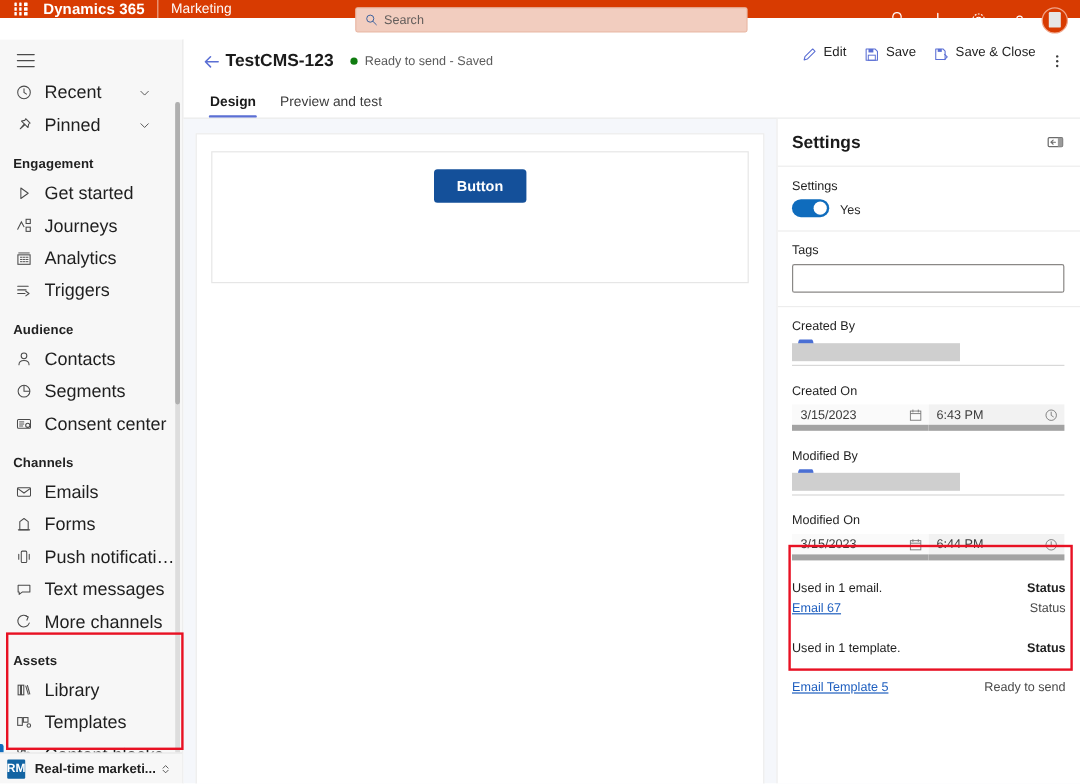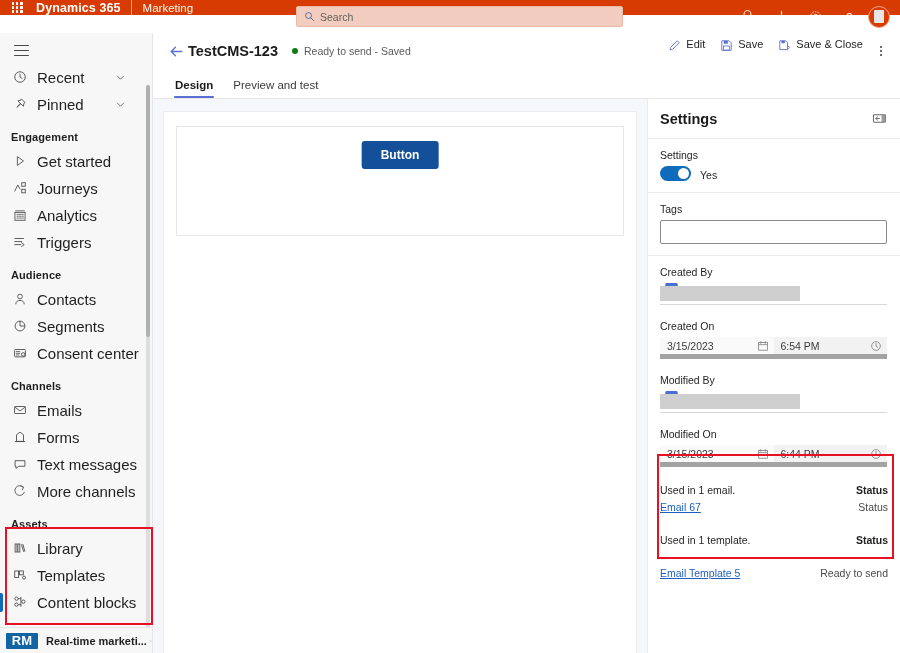--- a/index.html
+++ b/index.html
@@ -89,21 +89,21 @@
   .redbox {
     position:absolute; border:2px solid #e81123; pointer-events:none; z-index:40;
   }
 
   .appswitch {
     position:absolute; left:0; bottom:0; width:152px; height:26px;
     background:#f7f7f7; border-top:1px solid #e6e6e6;
     display:flex; align-items:center; padding-left:6px; cursor:pointer;
   }
   .rm-badge {
-    width:32px; height:16px; background:#1264a3; color:#fff; font-size:13px; font-weight:700;
+    width:15px; height:16px; background:#1264a3; color:#fff; font-size:10px; font-weight:700;
     display:flex; align-items:center; justify-content:center; border-radius:1px; flex:none; letter-spacing:.2px;
   }
   .appswitch .nm { font-size:11px; font-weight:700; color:#1f1f1f; margin-left:8px; white-space:nowrap; }
   .appswitch .upd { margin-left:3px; width:10px; height:12px; }
 
   
   .main { position:absolute; left:153px; top:33px; right:0; bottom:0; background:#fff; }
   .pagehdr { height:36px; display:flex; align-items:center; padding-left:13px; position:relative; }
   .backbtn { width:20px; height:20px; display:flex; align-items:center; justify-content:center; cursor:pointer; flex:none; }
   .rectitle { font-size:14.5px; font-weight:700; color:#1b1b1b; margin-left:2px; white-space:nowrap; }
@@ -370,20 +370,29 @@
         <svg width="14" height="14" viewBox="0 0 16 16">
             <path d="M4 13V5.4L8 2.4l4 3V13z" fill="none" stroke="#4a4a4a" stroke-width="1" stroke-linejoin="round"></path>
             <path d="M2.6 13.2h10.8" stroke="#4a4a4a" stroke-width="1" stroke-linecap="round"></path>
           </svg>
       </span>
       <span class="lbl">Forms</span>
     </div>
     <div class="navrow">
       <span class="ico">
         <svg width="14" height="14" viewBox="0 0 16 16">
+            <rect x="5.4" y="2.6" width="5.2" height="10.8" rx="1" fill="none" stroke="#4a4a4a" stroke-width="1"></rect>
+            <path d="M3 5.6v4.8M13 5.6v4.8" stroke="#4a4a4a" stroke-width="1" stroke-linecap="round"></path>
+          </svg>
+      </span>
+      <span class="lbl">Push notifications</span>
+    </div>
+    <div class="navrow">
+      <span class="ico">
+        <svg width="14" height="14" viewBox="0 0 16 16">
             <path d="M2.4 4.2h11.2v6.4H6.6L3.4 13V10.6H2.4z" fill="none" stroke="#4a4a4a" stroke-width="1" stroke-linejoin="round"></path>
           </svg>
       </span>
       <span class="lbl">Text messages</span>
     </div>
     <div class="navrow">
       <span class="ico">
         <svg width="14" height="14" viewBox="0 0 16 16">
             <path d="M11.6 3.4A5.6 5.6 0 1 0 13 9.4" fill="none" stroke="#4a4a4a" stroke-width="1" stroke-linecap="round"></path>
             <path d="M8.6 2l3.4 1.6L10.6 7" fill="none" stroke="#4a4a4a" stroke-width="1" stroke-linejoin="round"></path>
@@ -541,21 +550,21 @@
           <div class="datetime">
             <div class="dtfield">
               <span class="v">3/15/2023</span>
               <svg class="i" viewBox="0 0 16 16">
                 <rect x="2.2" y="3.4" width="11.6" height="10.2" fill="none" stroke="#767676" stroke-width="1"></rect>
                 <path d="M2.2 6.2h11.6" stroke="#767676" stroke-width="1"></path>
                 <path d="M5 2.2v2.2M11 2.2v2.2" stroke="#767676" stroke-width="1" stroke-linecap="round"></path>
               </svg>
             </div>
             <div class="dtfield t">
-              <span class="v">6:54 PM</span>
+              <span class="v">6:43 PM</span>
               <svg class="i" viewBox="0 0 16 16">
                 <circle cx="8" cy="8" r="5.8" fill="none" stroke="#767676" stroke-width="1"></circle>
                 <path d="M8 4.6V8.2l2.4 1.6" fill="none" stroke="#767676" stroke-width="1" stroke-linecap="round"></path>
               </svg>
             </div>
           </div>
         </div>
 
         <div class="sec noline" style="padding-top:11px; padding-bottom:4px;">
           <div class="flabel">Modified By</div>

